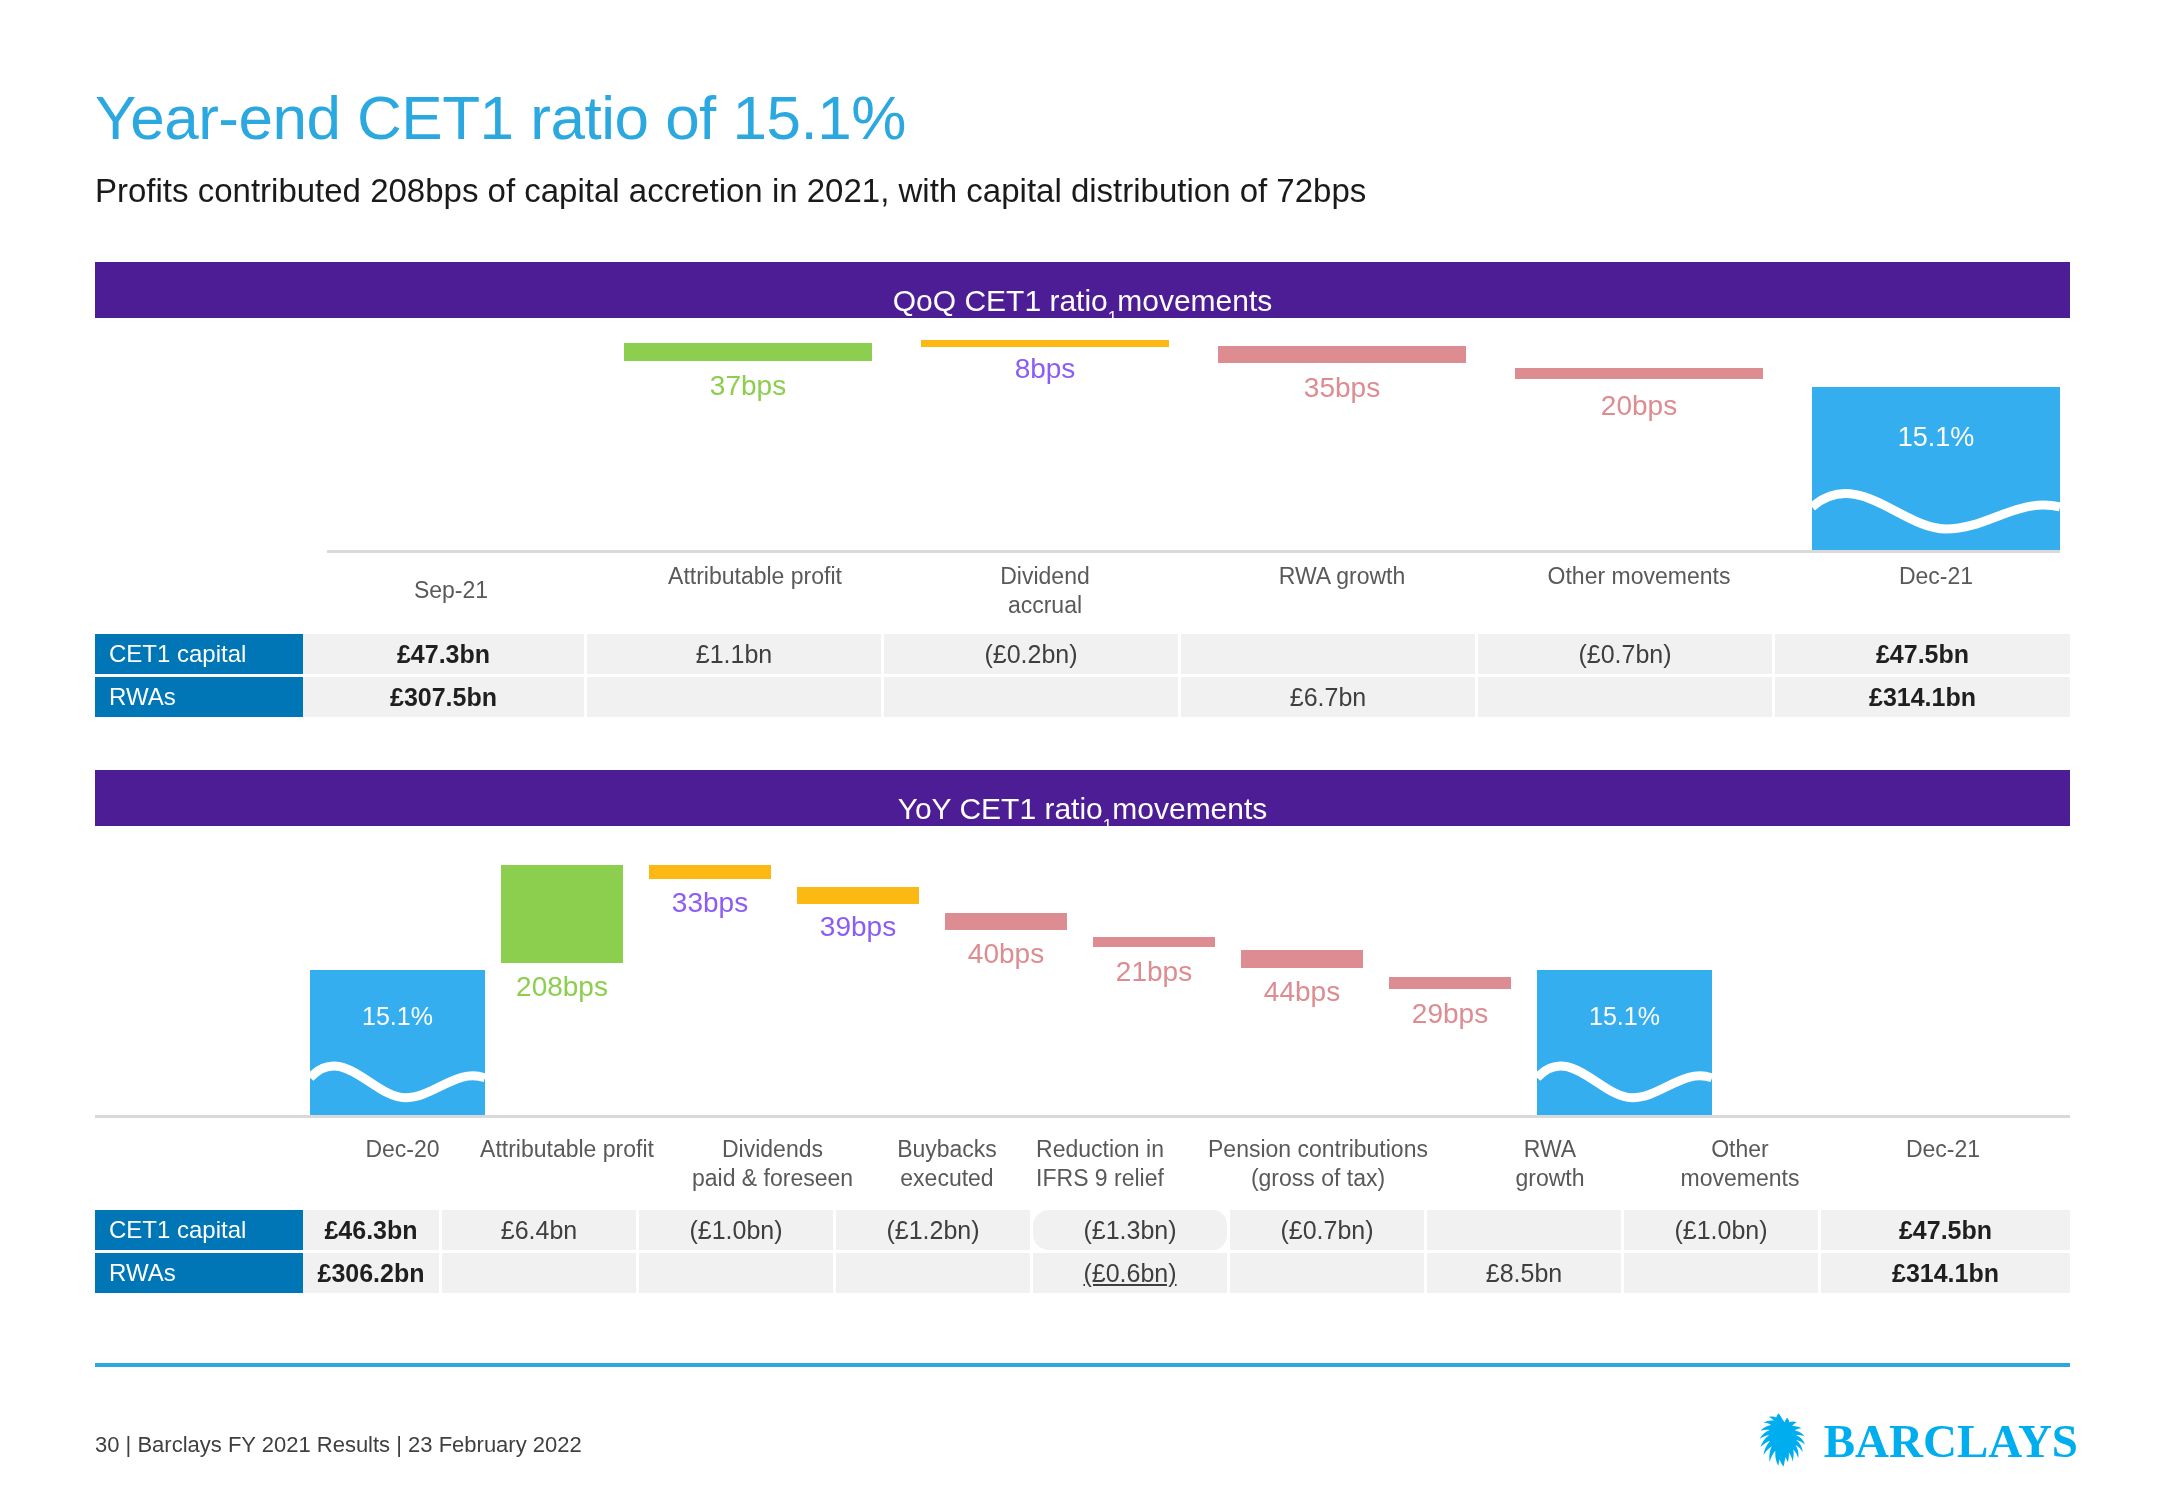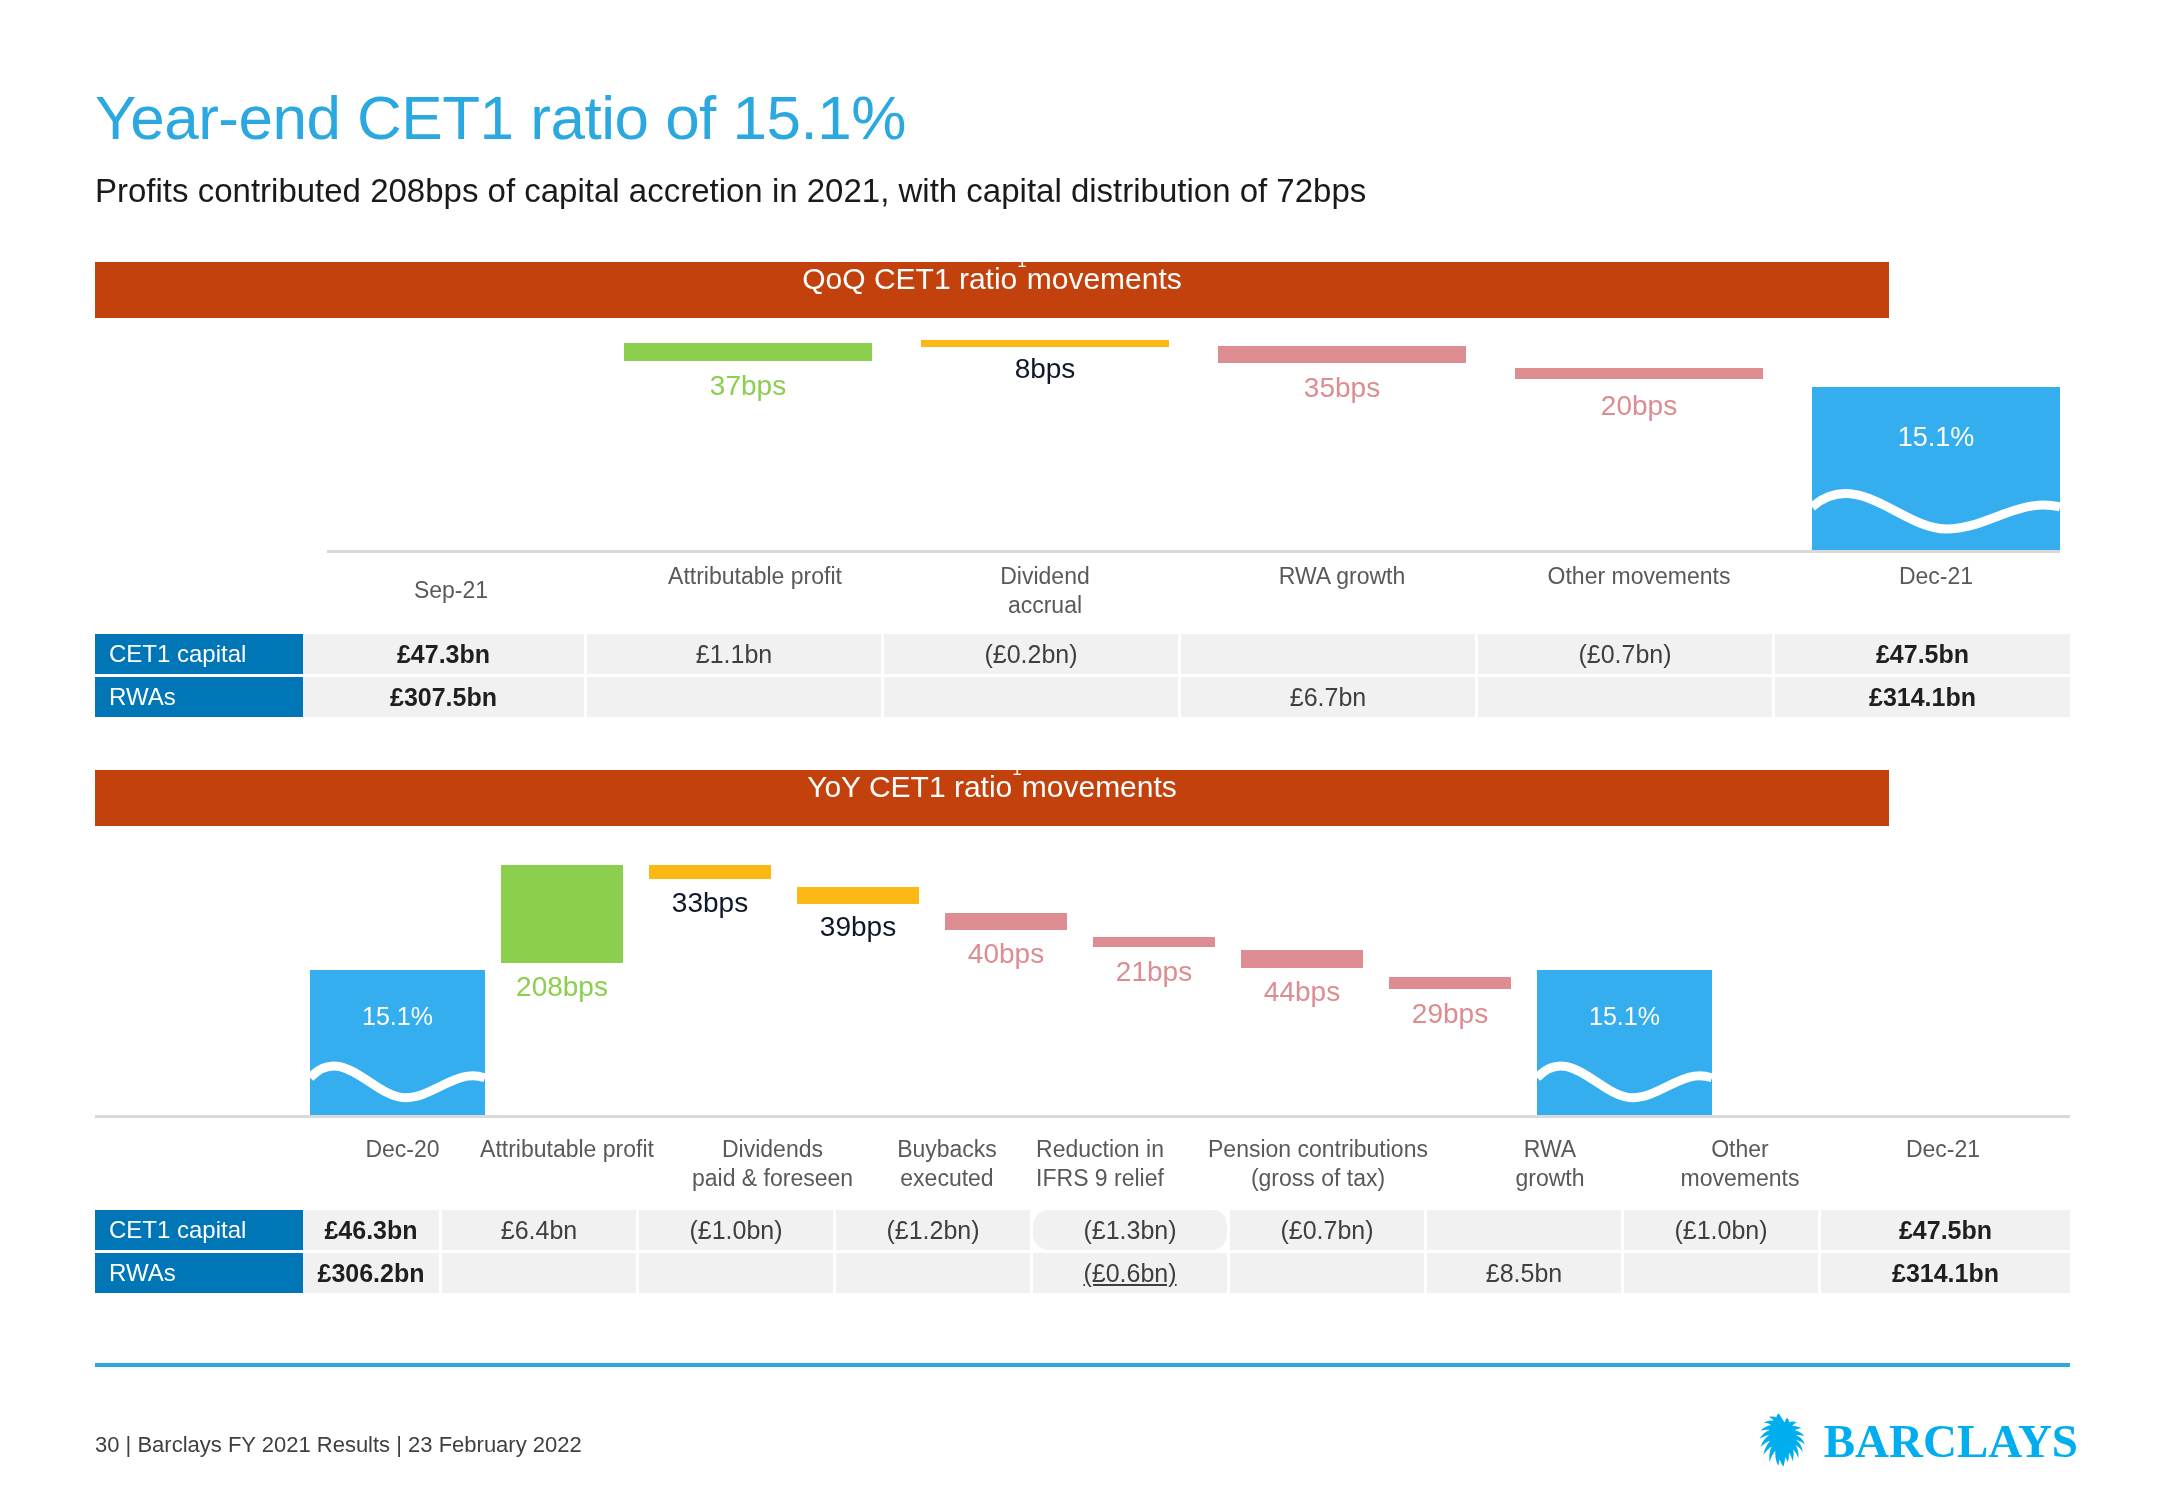--- a/index.html
+++ b/index.html
@@ -18,23 +18,23 @@
     letter-spacing: -0.5px; white-space: nowrap;
   }
   .subtitle {
     position: absolute; left: 95px; top: 172px;
     font-size: 33px; font-weight: 400; color: #1a1a1a;
     white-space: nowrap;
   }
 
   
   .band {
-    position: absolute; left: 95px; width: 1794px; height: 56px;
-    background: #c2410c; color: #fff;
-    display: flex; align-items: flex-start; justify-content: center;
+    position: absolute; left: 95px; width: 1975px; height: 56px;
+    background: #4c1d95; color: #fff;
+    display: flex; align-items: flex-end; justify-content: center;
     font-size: 30px; font-weight: 400;
   }
   .band sup { font-size: 17px; vertical-align: super; line-height: 0; }
 
   
   .plot { position: absolute; }
   .bar { position: absolute; }
   .bar.blue  { background: #35AEF0; }
   .bar.green { background: #8CCE4E; }
   .bar.amber { background: #FCB813; }
@@ -46,21 +46,21 @@
   .bar-inner-label {
     position: absolute; left: 0; width: 100%;
     text-align: center; color: #ffffff;
     font-size: 27px; font-weight: 400;
   }
   .bps-label {
     position: absolute; text-align: center;
     font-size: 28px; font-weight: 400; white-space: nowrap;
   }
   .bps-label.green { color: #8CCE4E; }
-  .bps-label.amber { color: #0f172a; }
+  .bps-label.amber { color: #8b5cf6; }
   .bps-label.red   { color: #DD8C91; }
 
   .axis-line { position: absolute; background: #D9D9D9; height: 3px; }
 
   .cat-label {
     position: absolute; text-align: center;
     font-size: 23px; color: #595959; line-height: 1.28;
   }
 
   

